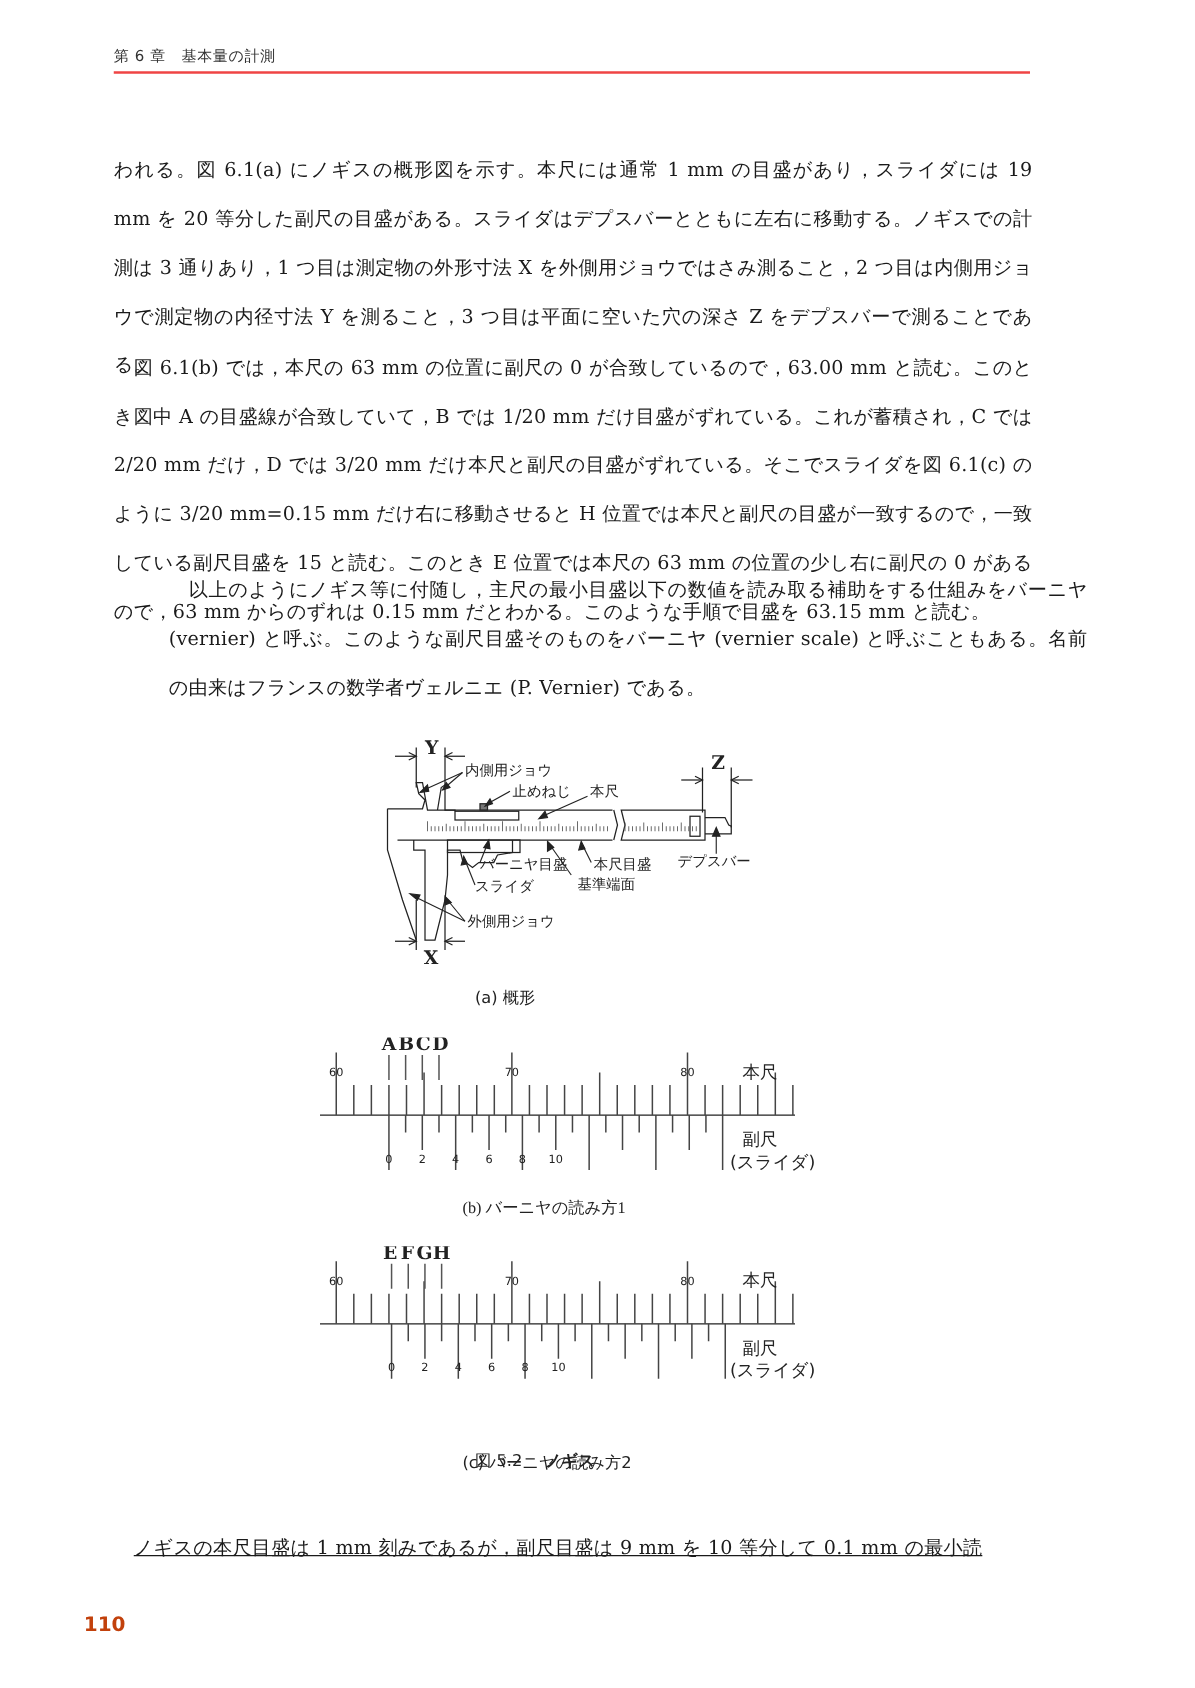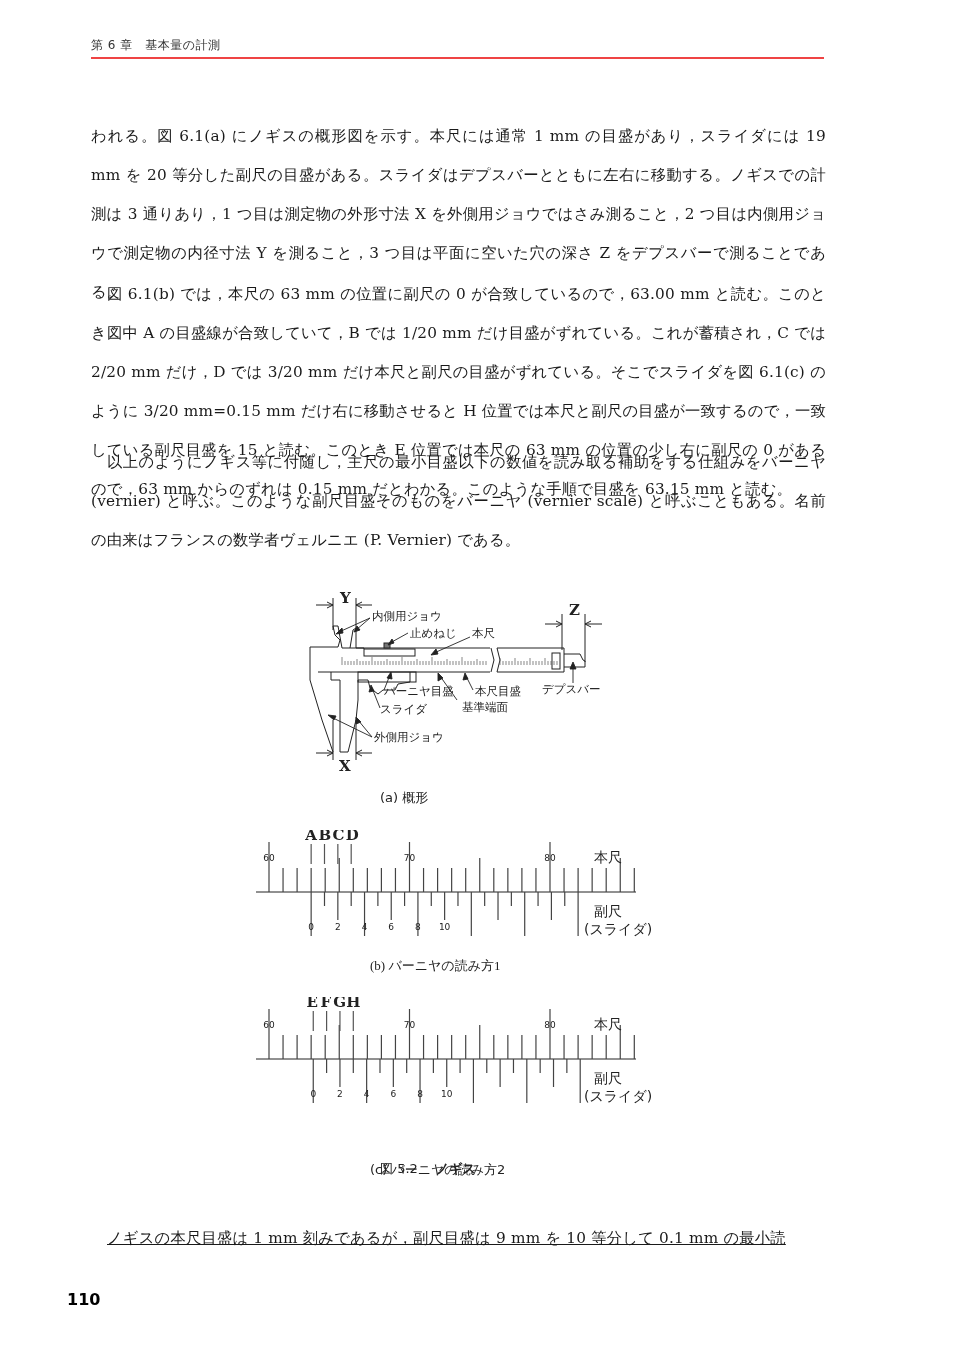--- a/index.html
+++ b/index.html
@@ -4,25 +4,25 @@
 <style>
   html, body { margin:0; padding:0; background:#fff; }
   body { width:956px; height:1350px; position:relative; overflow:hidden; color:#1a1a1a;
          font-family:"DejaVu Serif", serif; }
   .running-head { position:absolute; left:91px; top:37px; width:733px; font-family:"DejaVu Sans", sans-serif;
                   font-size:12px; color:#333; padding-bottom:3px; border-bottom:2px solid #ef4444; letter-spacing:0.5px; }
   .para { position:absolute; left:91px; width:735px; font-size:15.3px; line-height:39px; text-align:justify;
           text-align-last:left; letter-spacing:0.2px; }
   .p1 { top:117px; }
   .p2 { top:275px; text-indent:16px; }
-  .p3 { top:443px; text-indent:16px; }
+  .p3 { top:453px; text-indent:16px;margin-left:44px; }
   .p4 { top:1219px; text-indent:16px;text-decoration:underline; }
   .fig { position:absolute; left:0; top:0; }
   .cap { position:absolute; font-family:"DejaVu Sans", sans-serif; font-size:13px; color:#222; text-align:left; }
-  .page-number { position:absolute; left:67px; top:1290px; font-family:"DejaVu Sans", sans-serif; font-weight:bold; font-size:16px; color:#000000; }
+  .page-number { position:absolute; left:67px; top:1290px; font-family:"DejaVu Sans", sans-serif; font-weight:bold; font-size:16px; color:#c2410c; }
   svg text { font-family:"DejaVu Sans", sans-serif; }
   .lbl { font-size:11.5px; fill:#222; }
   .bigl { font-family:"DejaVu Serif", serif !important; font-weight:bold; font-size:15px; fill:#222; }
   .num { font-size:9px; fill:#222; }
   .side { font-size:14px; fill:#222; }
 </style>
 </head>
 <body>
 
 <div class="running-head">第 6 章　基本量の計測</div>

